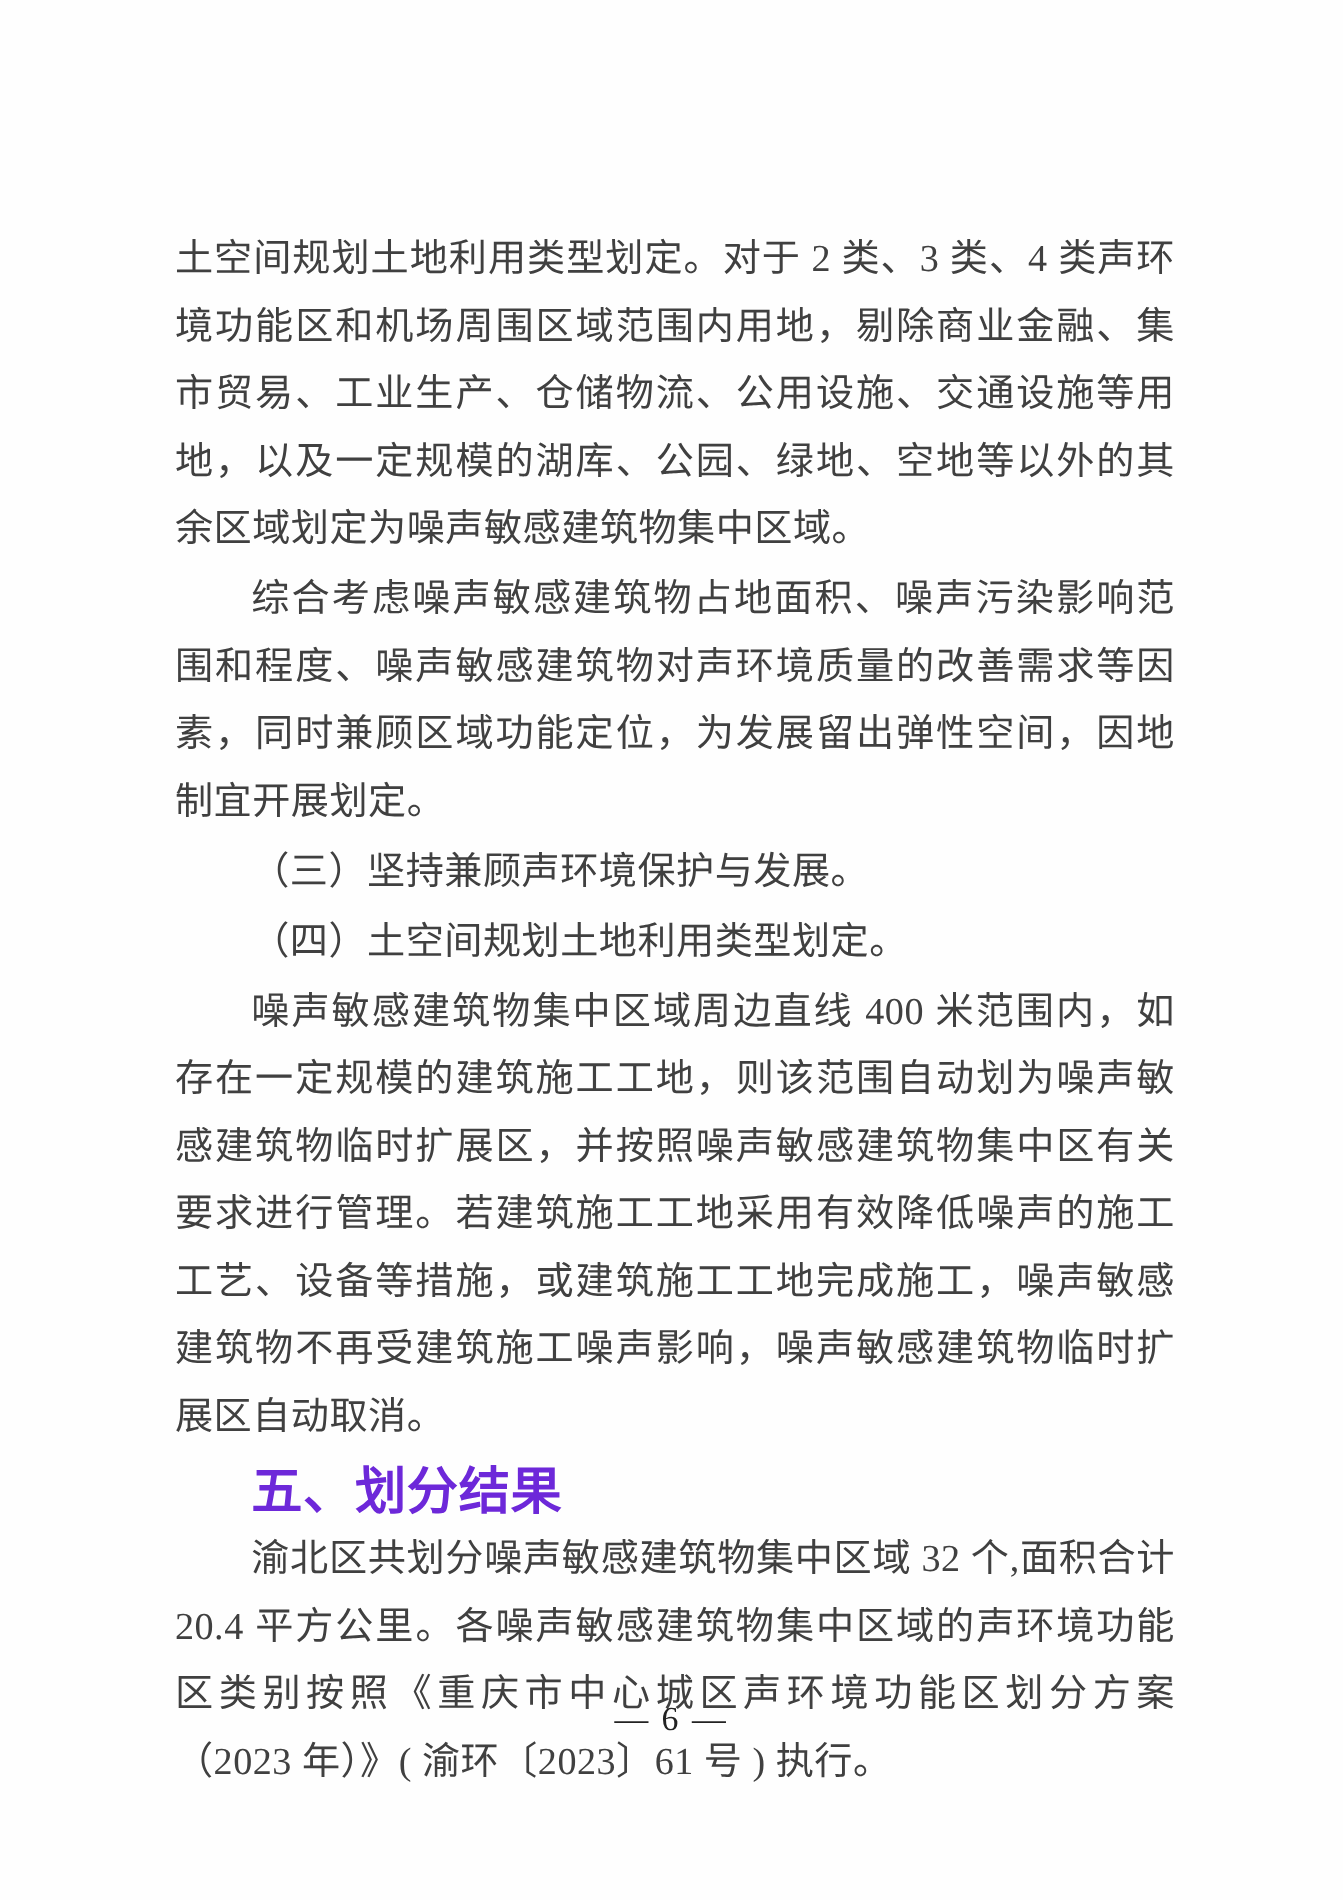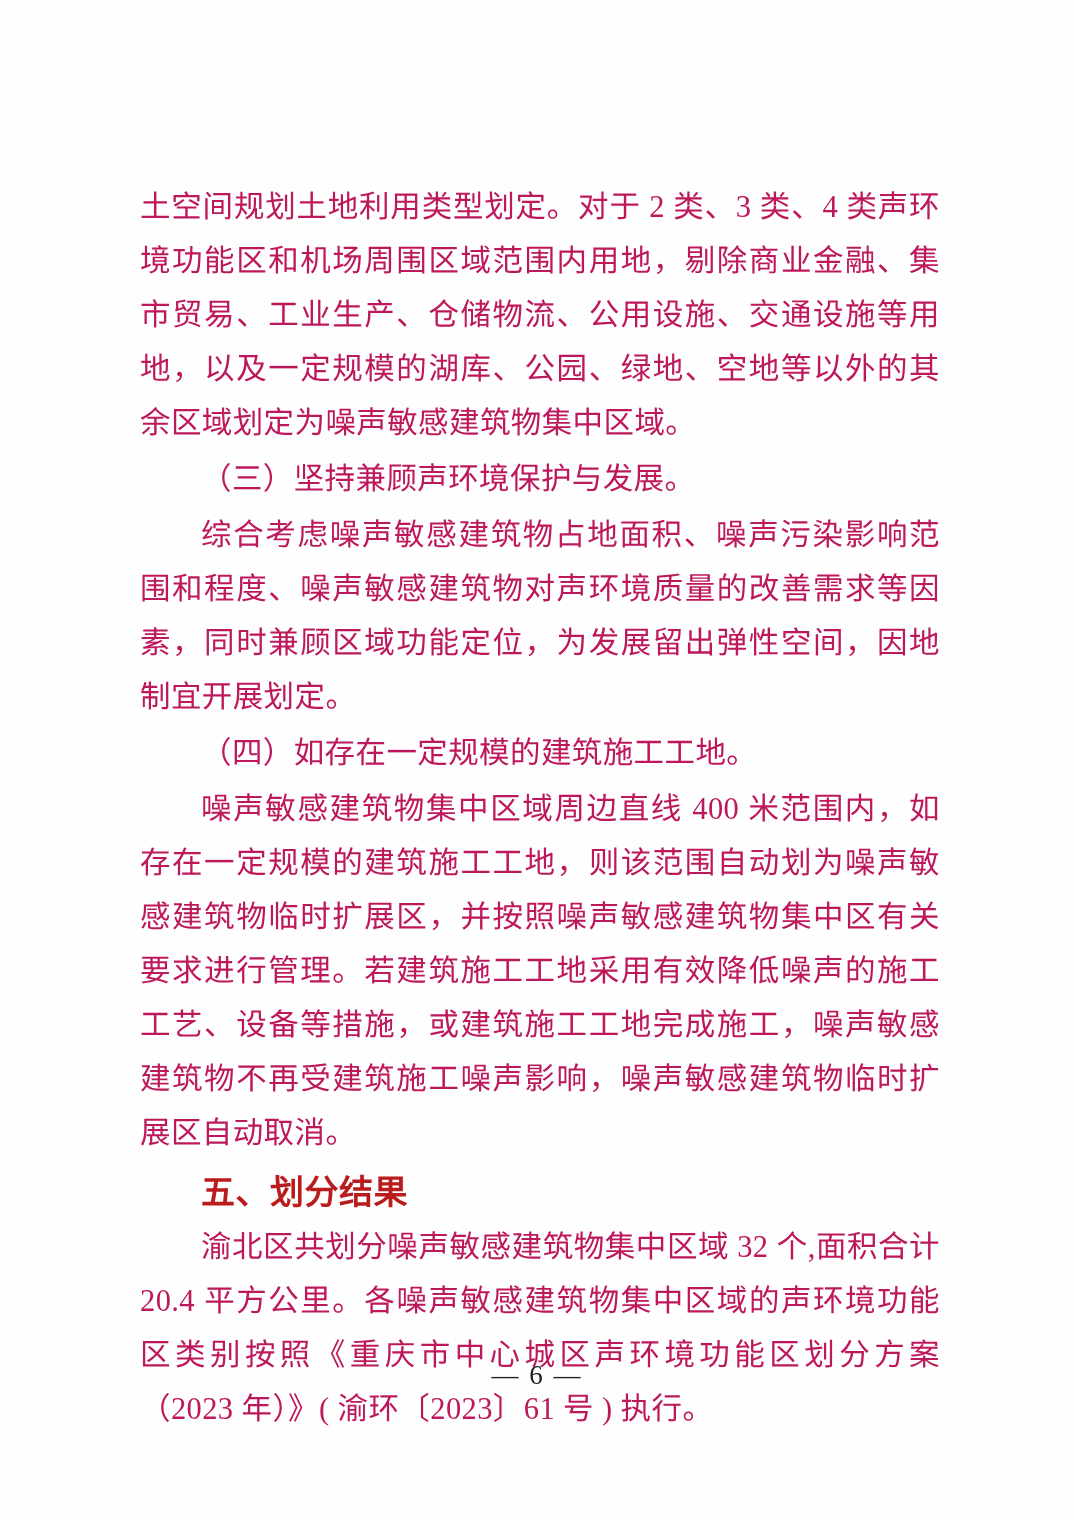--- a/index.html
+++ b/index.html
@@ -29,33 +29,33 @@
     top: 180px;
     width: 800px;
   }
   p {
     margin: 0 0 2px 0;
     font-size: 30.5px;
     line-height: 54px;
     text-align: justify;
     text-justify: inter-ideograph;
     letter-spacing: 0.4px;
-    color: #be185d;
+    color: #404040;
   }
   p.indent {
     text-indent: 61px;
   }
   .heading {
     margin: 0;
-    font-size: 34px;
+    font-size: 41px;
     line-height: 54px;
     font-weight: bold;
     text-indent: 61px;
     letter-spacing: 0.5px;
-    color: #b91c1c;
+    color: #6d28d9;
   }
   .section-gap {
     height: 4px;
   }
   .footer {
     position: absolute;
     left: 0;
     top: 1360px;
     width: 1074px;
     text-align: center;
@@ -65,25 +65,25 @@
   }
 </style>
 </head>
 <body>
 
 <div class="page">
   <div class="content">
 
     <p class="flush">土空间规划土地利用类型划定。对于 2 类、3 类、4 类声环境功能区和机场周围区域范围内用地，剔除商业金融、集市贸易、工业生产、仓储物流、公用设施、交通设施等用地，以及一定规模的湖库、公园、绿地、空地等以外的其余区域划定为噪声敏感建筑物集中区域。</p>
 
+    <p class="indent">综合考虑噪声敏感建筑物占地面积、噪声污染影响范围和程度、噪声敏感建筑物对声环境质量的改善需求等因素，同时兼顾区域功能定位，为发展留出弹性空间，因地制宜开展划定。</p>
+
     <p class="indent">（三）坚持兼顾声环境保护与发展。</p>
 
-    <p class="indent">综合考虑噪声敏感建筑物占地面积、噪声污染影响范围和程度、噪声敏感建筑物对声环境质量的改善需求等因素，同时兼顾区域功能定位，为发展留出弹性空间，因地制宜开展划定。</p>
-
-    <p class="indent">（四）如存在一定规模的建筑施工工地。</p>
+    <p class="indent">（四）土空间规划土地利用类型划定。</p>
 
     <p class="indent">噪声敏感建筑物集中区域周边直线 400 米范围内，如存在一定规模的建筑施工工地，则该范围自动划为噪声敏感建筑物临时扩展区，并按照噪声敏感建筑物集中区有关要求进行管理。若建筑施工工地采用有效降低噪声的施工工艺、设备等措施，或建筑施工工地完成施工，噪声敏感建筑物不再受建筑施工噪声影响，噪声敏感建筑物临时扩展区自动取消。</p>
 
     <div class="section-gap"></div>
 
     <p class="heading">五、划分结果</p>
 
     <p class="indent">渝北区共划分噪声敏感建筑物集中区域 32 个,面积合计 20.4 平方公里。各噪声敏感建筑物集中区域的声环境功能区类别按照《重庆市中心城区声环境功能区划分方案（2023 年）》( 渝环〔2023〕61 号 ) 执行。</p>
 
   </div>

